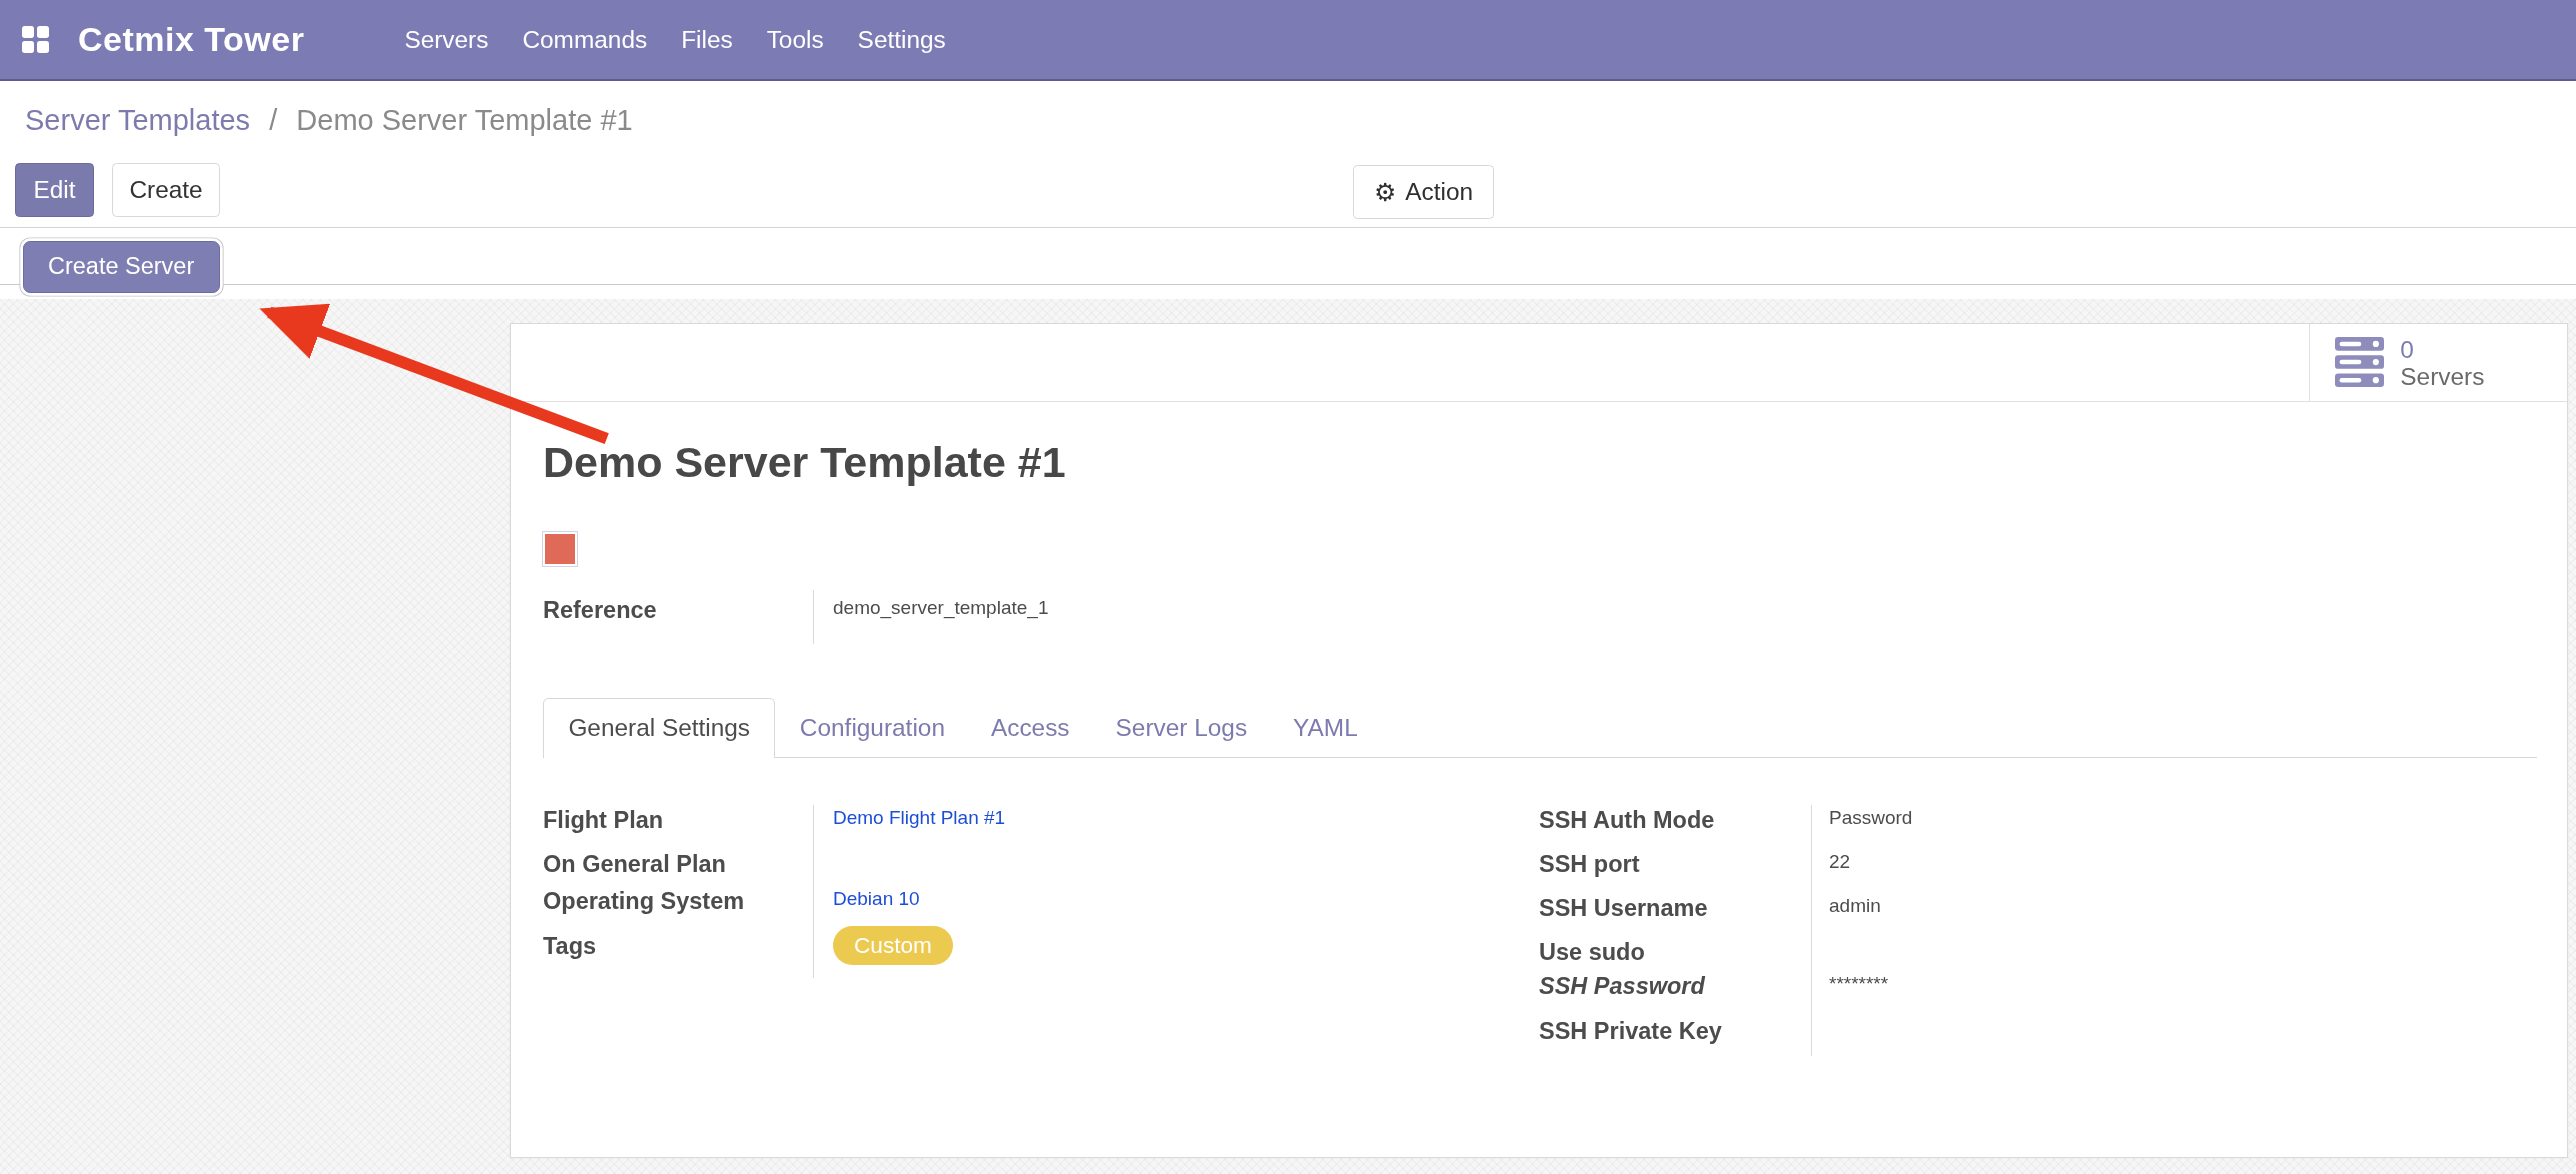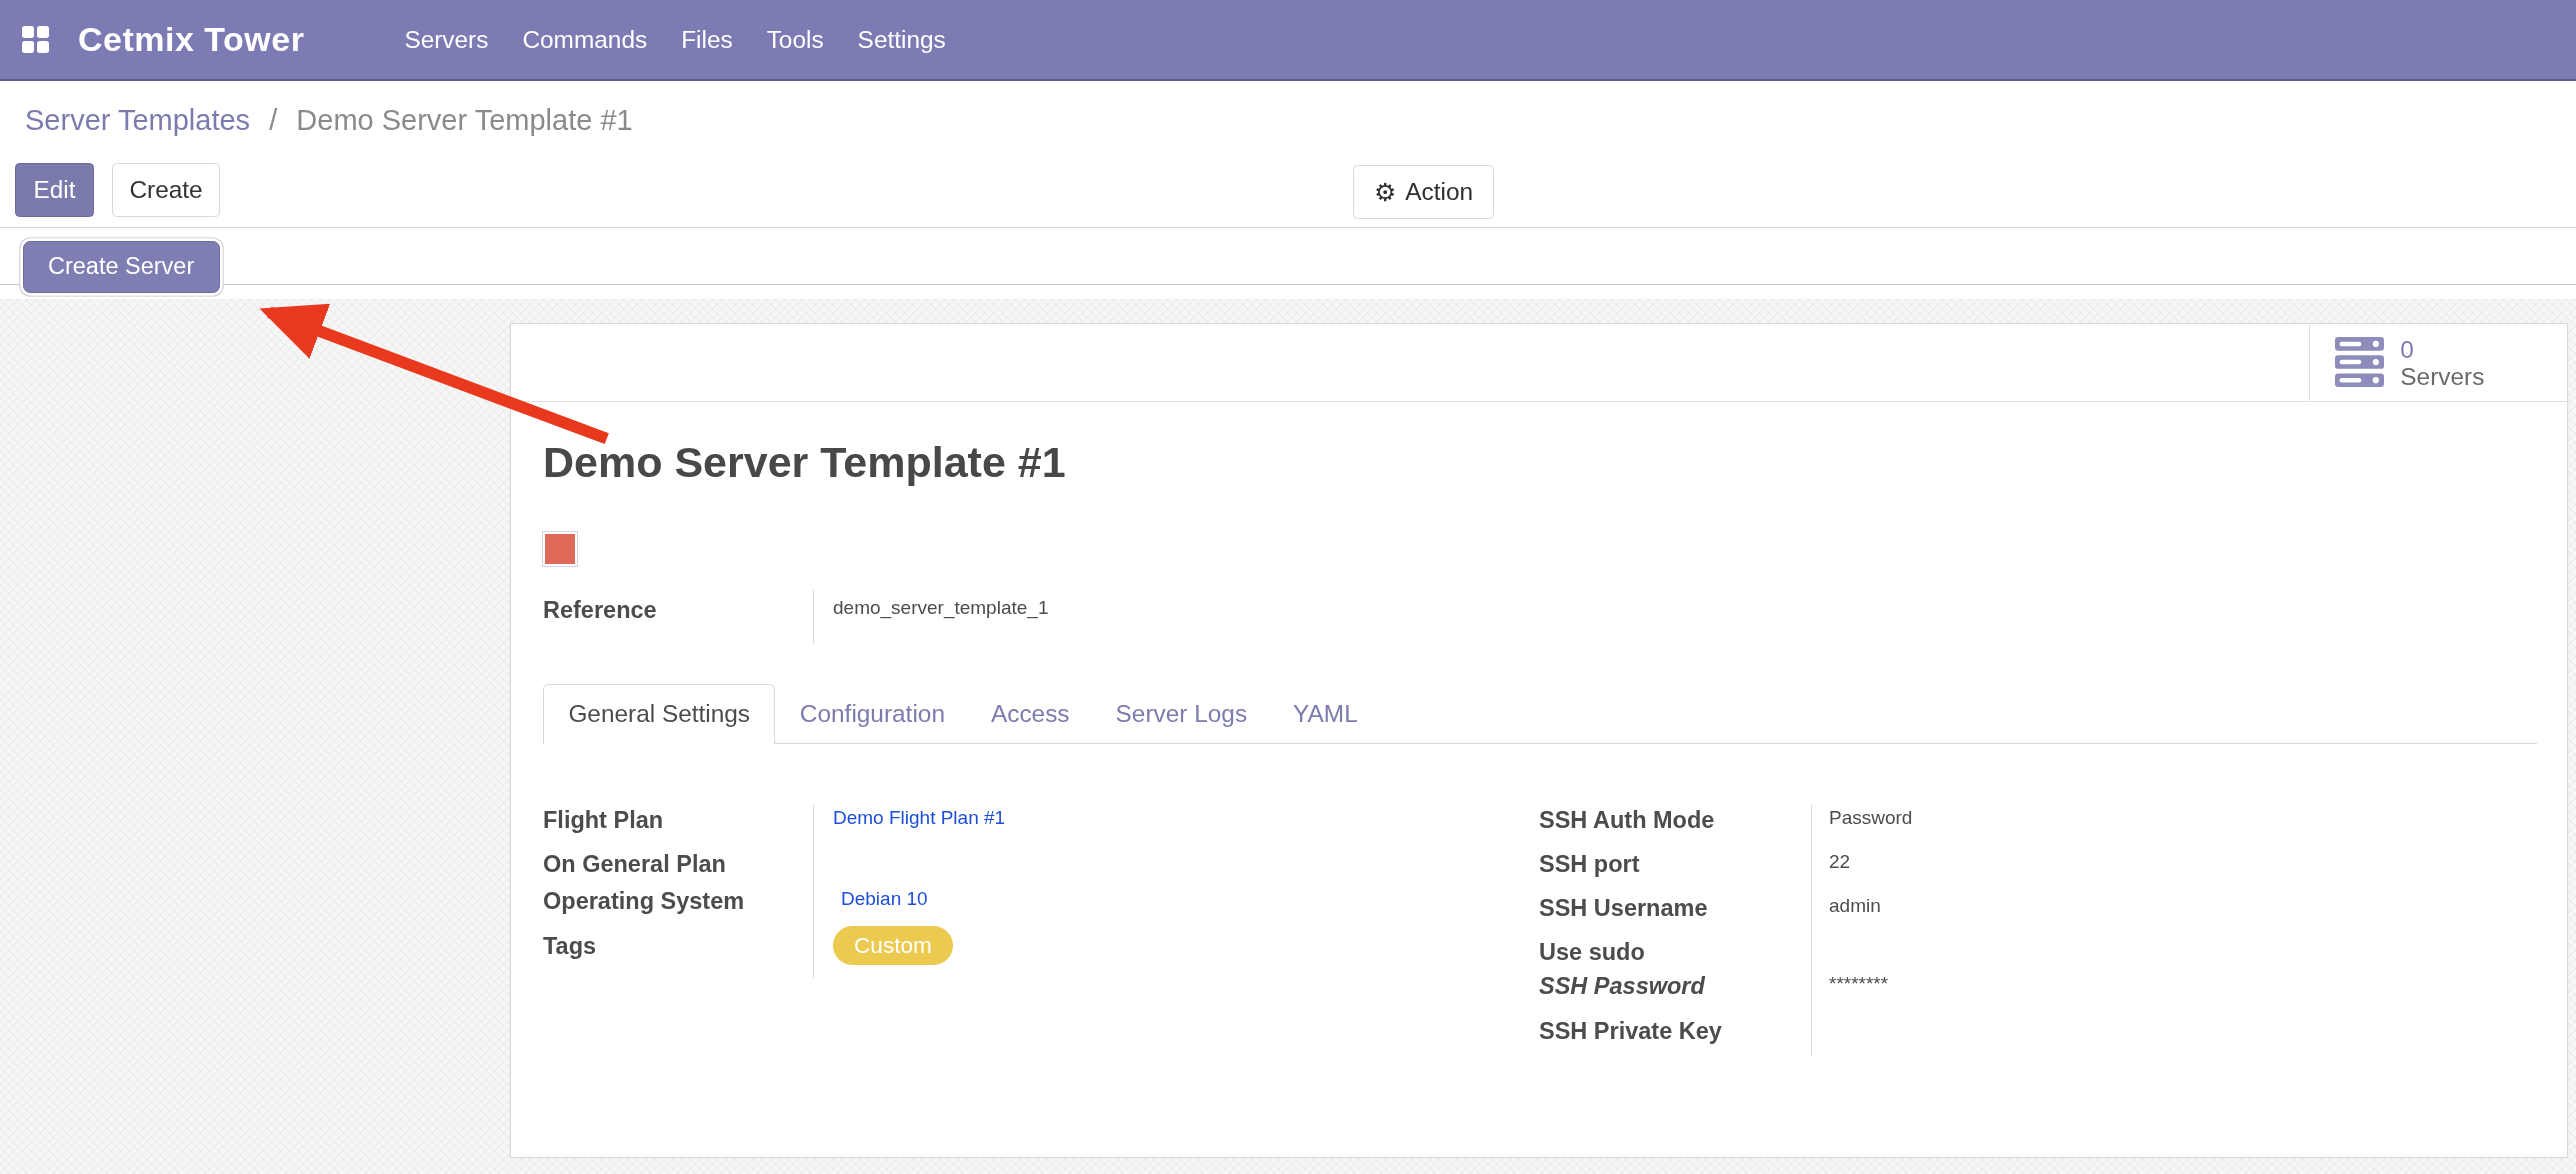--- a/index.html
+++ b/index.html
@@ -110,21 +110,21 @@
   .vsep-left  { left: 302px;  top: 481px; height: 173px; }
   .vsep-right { left: 1300px; top: 481px; height: 251px; }
 
   .flabel { position: absolute; left: 32px; font-size: 23.5px; font-weight: bold; color: #4c4c4c; white-space: nowrap; }
   .fvalue { position: absolute; left: 322px; font-size: 19px; color: #4c4c4c; white-space: nowrap; }
   .fvalue.link { color: #1d4ed8; cursor: pointer; text-decoration: none; }
   .col-r .flabel { left: 1028px; }
   .col-r .fvalue { left: 1318px; }
 
   .tabs {
-    position: absolute; left: 32px; top: 360px; width: 1994px; height: 60px;
+    position: absolute; left: 32px; top: 374px; width: 1994px; height: 60px;
     border-bottom: 0.9px solid #d8d8d8; display: flex; align-items: stretch;
   }
   .tab {
     display: flex; align-items: center; font-size: 24.4px; color: #7c7bad;
     cursor: pointer; text-decoration: none; white-space: nowrap;
   }
   .tab.active {
     color: #4c4c4c; background: #ffffff;
     border: 0.9px solid #d8d8d8; border-bottom: none;
     border-radius: 5.4px 5.4px 0 0; padding: 0 24.4px;
@@ -230,21 +230,21 @@
       <a class="tab inactive">Access</a>
       <a class="tab inactive">Server Logs</a>
       <a class="tab inactive">YAML</a>
     </div>
 
     <div class="col-l">
       <span class="flabel" style="top:483px;">Flight Plan</span>
       <a class="fvalue link" style="top:483px;">Demo Flight Plan #1</a>
       <span class="flabel" style="top:527px;">On General Plan</span>
       <span class="flabel" style="top:564px;">Operating System</span>
-      <a class="fvalue link" style="top:564px;margin-left:8px;">Debian 10</a>
+      <a class="fvalue link" style="top:564px;">Debian 10</a>
       <span class="flabel" style="top:609px;">Tags</span>
       <span class="tag-badge">Custom</span>
       <div class="vsep vsep-left"></div>
     </div>
 
     <div class="col-r">
       <span class="flabel" style="top:483px;">SSH Auth Mode</span>
       <span class="fvalue" style="top:483px;">Password</span>
       <span class="flabel" style="top:527px;">SSH port</span>
       <span class="fvalue" style="top:527px;">22</span>

